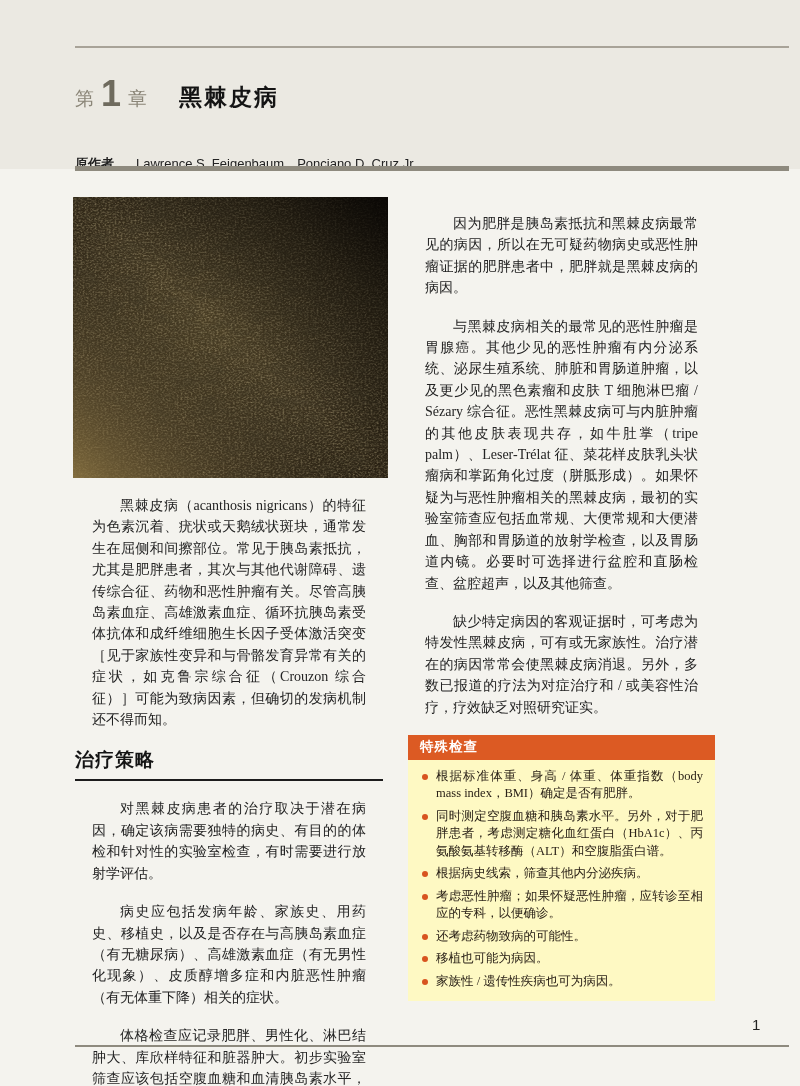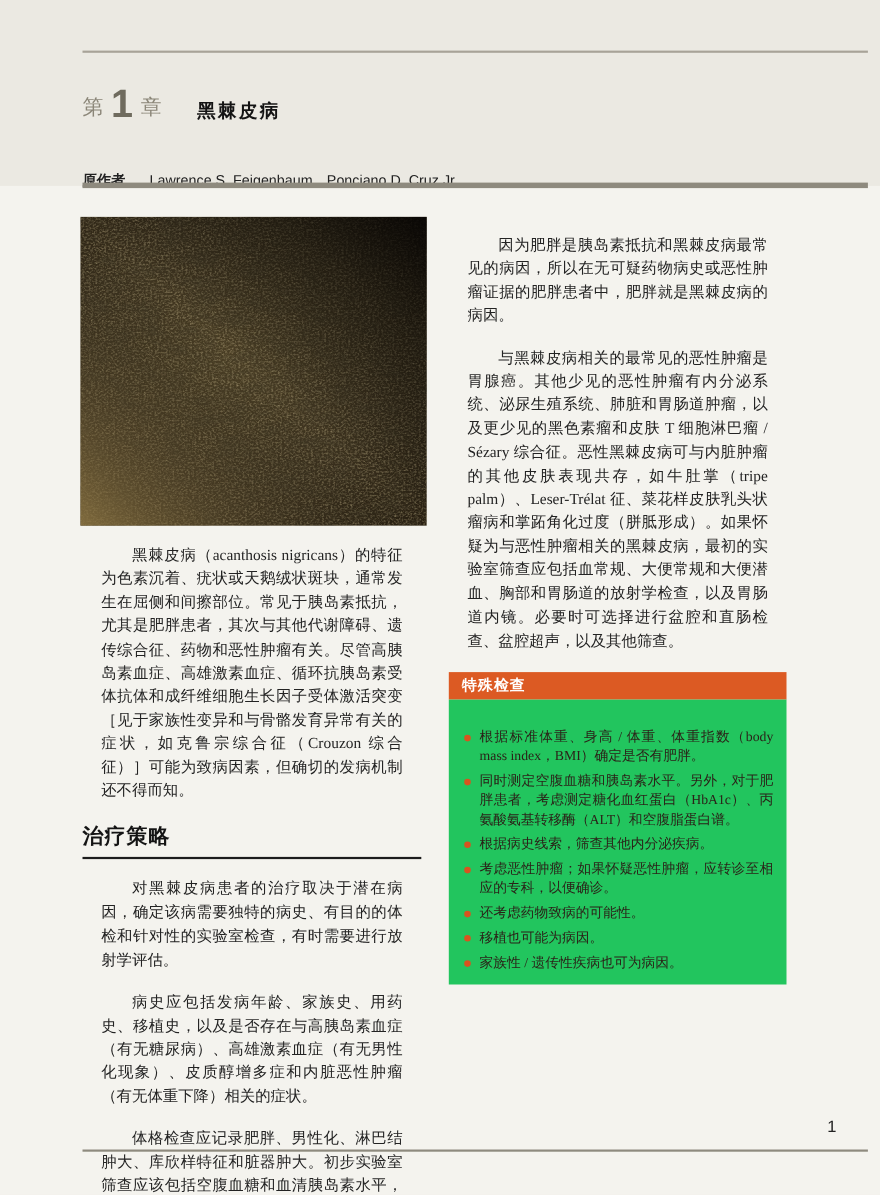--- a/index.html
+++ b/index.html
@@ -28,21 +28,21 @@
     position:absolute;left:75px;top:1045px;width:714px;height:2px;
     background:#8e8a7e;
   }
   .chapter-line{
     position:absolute;left:75px;top:76px;
     display:flex;align-items:flex-end;
     font-family:"Liberation Sans", sans-serif;
   }
   .chap-zh{font-size:19px;color:#8b8678;line-height:1;padding-bottom:4px;}
   .chap-num{font-size:36px;color:#6f6b5e;font-weight:600;line-height:1;margin:0 7px;}
-  .chap-title{font-size:17px;font-weight:bold;color:#141414;line-height:1;margin-left:32px;padding-bottom:3px;letter-spacing:2px;}
+  .chap-title{font-size:23px;font-weight:bold;color:#141414;line-height:1;margin-left:32px;padding-bottom:3px;letter-spacing:2px;}
   .author-line{
     position:absolute;left:75px;top:155px;
     font-family:"Liberation Sans", sans-serif;
     font-size:13px;color:#222;
   }
   .author-label{font-weight:bold;margin-right:22px;}
 
   .col-left{
     position:absolute;left:75px;top:197px;width:308px;
   }
@@ -74,22 +74,22 @@
   }
   .special-box-header{
     background:#dc5a23;
     color:#ffffff;
     font-family:"Liberation Sans", sans-serif;
     font-size:13.5px;font-weight:bold;
     padding:3px 12px 4px 12px;
     letter-spacing:1px;
   }
   .special-box-body{
-    background:#22c55e;
-    padding:26px 12px 6px 12px;
+    background:#fef9c3;
+    padding:8px 12px 6px 12px;
   }
   .special-box-body ul{list-style:none;margin:0;padding:0;}
   .special-box-body li{
     position:relative;
     padding-left:16px;
     margin-bottom:5px;
     font-size:12.5px;line-height:17.5px;
     text-align:justify;
     color:#2b2218;
   }
@@ -161,20 +161,21 @@
     <div class="section-heading">治疗策略</div>
 
     <p>对黑棘皮病患者的治疗取决于潜在病因，确定该病需要独特的病史、有目的的体检和针对性的实验室检查，有时需要进行放射学评估。</p>
     <p>病史应包括发病年龄、家族史、用药史、移植史，以及是否存在与高胰岛素血症（有无糖尿病）、高雄激素血症（有无男性化现象）、皮质醇增多症和内脏恶性肿瘤（有无体重下降）相关的症状。</p>
     <p>体格检查应记录肥胖、男性化、淋巴结肿大、库欣样特征和脏器肿大。初步实验室筛查应该包括空腹血糖和血清胰岛素水平，以确定或排除胰岛素抵抗（相对于葡萄糖的水平，胰岛素过度升高）。</p>
   </div>
 
   <div class="col-right body-text">
     <p>因为肥胖是胰岛素抵抗和黑棘皮病最常见的病因，所以在无可疑药物病史或恶性肿瘤证据的肥胖患者中，肥胖就是黑棘皮病的病因。</p>
     <p>与黑棘皮病相关的最常见的恶性肿瘤是胃腺癌。其他少见的恶性肿瘤有内分泌系统、泌尿生殖系统、肺脏和胃肠道肿瘤，以及更少见的黑色素瘤和皮肤 T 细胞淋巴瘤 / Sézary 综合征。恶性黑棘皮病可与内脏肿瘤的其他皮肤表现共存，如牛肚掌（tripe palm）、Leser-Trélat 征、菜花样皮肤乳头状瘤病和掌跖角化过度（胼胝形成）。如果怀疑为与恶性肿瘤相关的黑棘皮病，最初的实验室筛查应包括血常规、大便常规和大便潜血、胸部和胃肠道的放射学检查，以及胃肠道内镜。必要时可选择进行盆腔和直肠检查、盆腔超声，以及其他筛查。</p>
+    <p>缺少特定病因的客观证据时，可考虑为特发性黑棘皮病，可有或无家族性。治疗潜在的病因常常会使黑棘皮病消退。另外，多数已报道的疗法为对症治疗和 / 或美容性治疗，疗效缺乏对照研究证实。</p>
 
     <div class="special-box">
       <div class="special-box-header">特殊检查</div>
       <div class="special-box-body">
         <ul>
           <li>根据标准体重、身高 / 体重、体重指数（body mass index，BMI）确定是否有肥胖。</li>
           <li>同时测定空腹血糖和胰岛素水平。另外，对于肥胖患者，考虑测定糖化血红蛋白（HbA1c）、丙氨酸氨基转移酶（ALT）和空腹脂蛋白谱。</li>
           <li>根据病史线索，筛查其他内分泌疾病。</li>
           <li>考虑恶性肿瘤；如果怀疑恶性肿瘤，应转诊至相应的专科，以便确诊。</li>
           <li>还考虑药物致病的可能性。</li>

